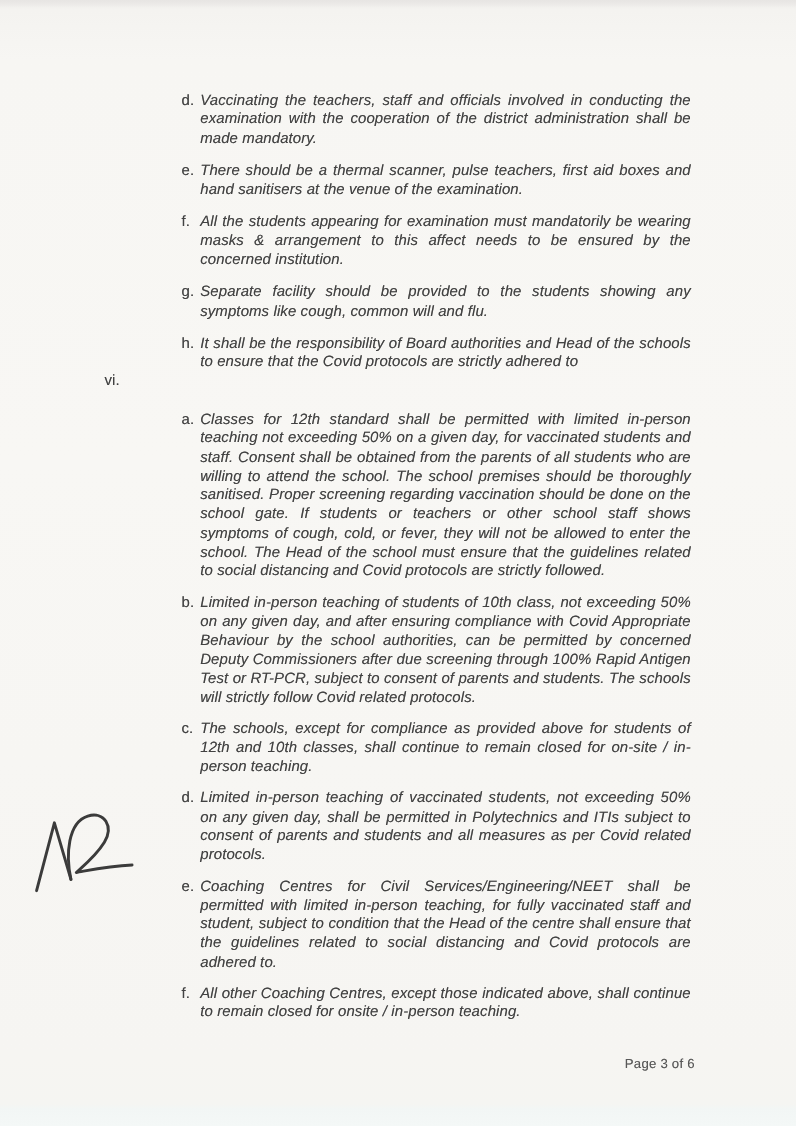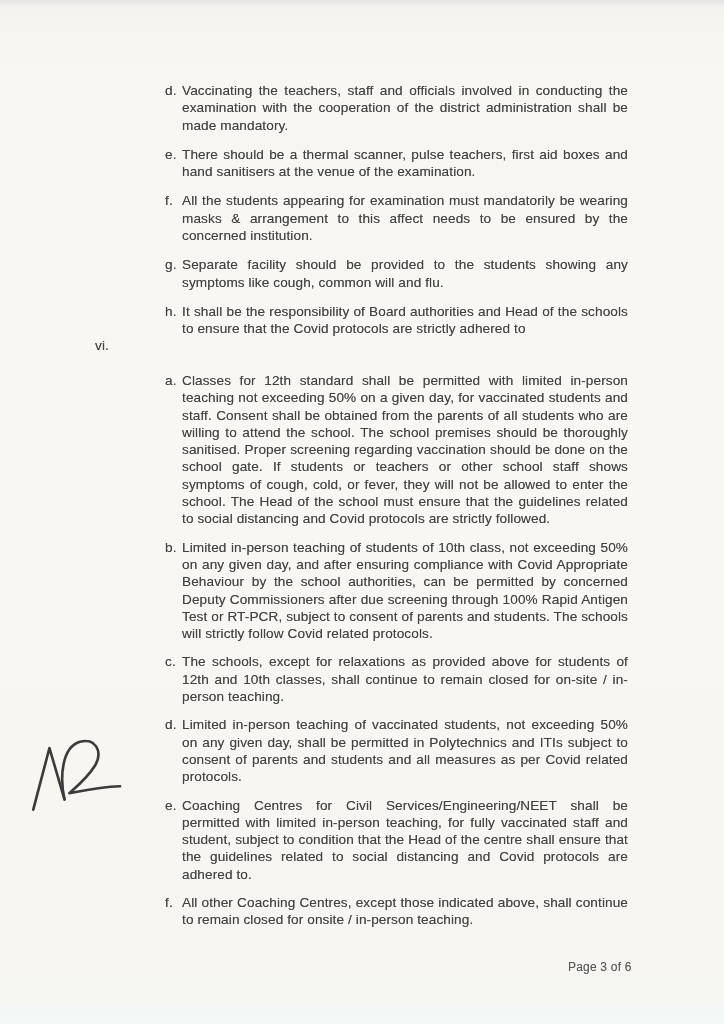--- a/index.html
+++ b/index.html
@@ -43,20 +43,21 @@
     margin-bottom: 12px;
   }
   #block2 .list-item { margin-bottom: 11px; }
   .item-label {
     flex: none;
     width: 17px;
   }
   .item-text {
     flex: 1;
     text-align: justify;
+    font-style: italic;
   }
   .section-heading {
     position: absolute;
     top: 337px;
     left: 95px;
     width: 545px;
     display: flex;
   }
   .section-heading .item-label { width: 18px; }
   .signature {
@@ -113,21 +114,21 @@
     <div class="list-item">
       <span class="item-label">a.</span>
       <div class="item-text">Classes for 12th standard shall be permitted with limited in-person teaching not exceeding 50% on a given day, for vaccinated students and staff. Consent shall be obtained from the parents of all students who are willing to attend the school. The school premises should be thoroughly sanitised. Proper screening regarding vaccination should be done on the school gate. If students or teachers or other school staff shows symptoms of cough, cold, or fever, they will not be allowed to enter the school. The Head of the school must ensure that the guidelines related to social distancing and Covid protocols are strictly followed.</div>
     </div>
     <div class="list-item">
       <span class="item-label">b.</span>
       <div class="item-text">Limited in-person teaching of students of 10th class, not exceeding 50% on any given day, and after ensuring compliance with Covid Appropriate Behaviour by the school authorities, can be permitted by concerned Deputy Commissioners after due screening through 100% Rapid Antigen Test or RT-PCR, subject to consent of parents and students. The schools will strictly follow Covid related protocols.</div>
     </div>
     <div class="list-item">
       <span class="item-label">c.</span>
-      <div class="item-text">The schools, except for relaxations as provided above for students of 12th and 10th classes, shall continue to remain closed for on-site / in- person teaching.</div>
+      <div class="item-text">The schools, except for compliance as provided above for students of 12th and 10th classes, shall continue to remain closed for on-site / in- person teaching.</div>
     </div>
     <div class="list-item">
       <span class="item-label">d.</span>
       <div class="item-text">Limited in-person teaching of vaccinated students, not exceeding 50% on any given day, shall be permitted in Polytechnics and ITIs subject to consent of parents and students and all measures as per Covid related protocols.</div>
     </div>
     <div class="list-item">
       <span class="item-label">e.</span>
       <div class="item-text">Coaching Centres for Civil Services/Engineering/NEET shall be permitted with limited in-person teaching, for fully vaccinated staff and student, subject to condition that the Head of the centre shall ensure that the guidelines related to social distancing and Covid protocols are adhered to.</div>
     </div>
     <div class="list-item">

